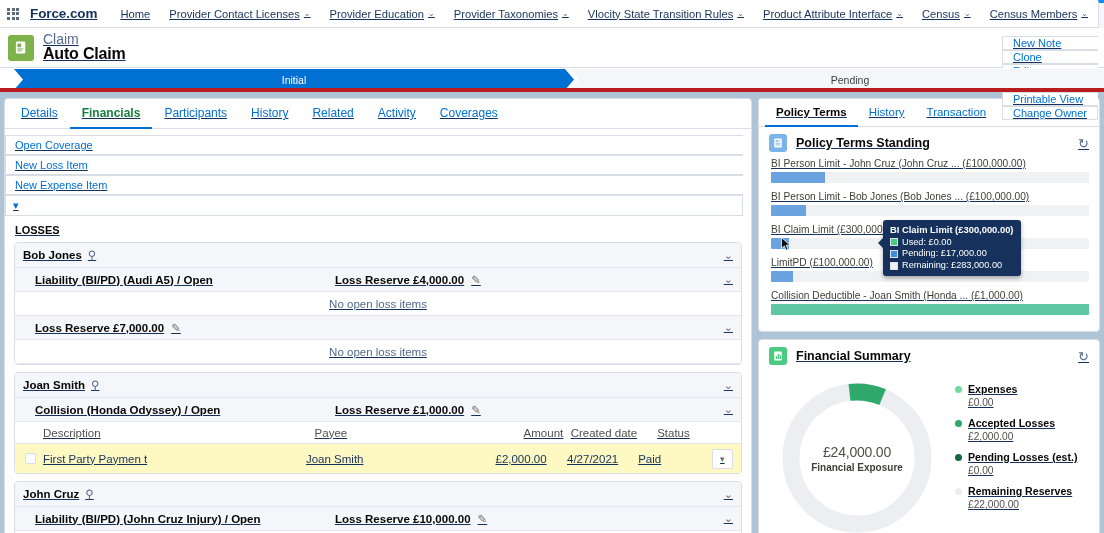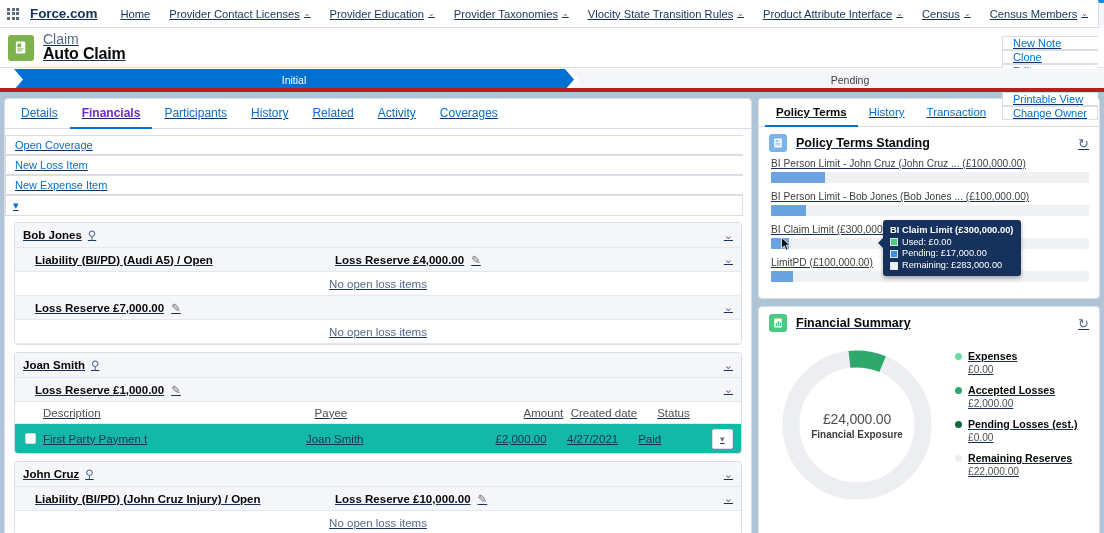--- a/index.html
+++ b/index.html
@@ -76,21 +76,21 @@
   .leftcol { width: 748px; display: flex; flex-direction: column; gap: 7px; }
   .rightcol { width: 342px; display: flex; flex-direction: column; gap: 7px; }
 
   
   .card { background: #fff; border: 1px solid #d8dde6; border-radius: 4px; }
   .tabrow { display: flex; border-bottom: 1px solid #d8dde6; height: 30px; padding: 0 4px; }
   .tab {
     padding: 0 12px; display: flex; align-items: center; font-size: 12px;
     color: #0070d2; cursor: pointer; border-bottom: 2px solid transparent; height: 30px;
   }
-  .tab.active { color: #6d28d9; font-weight: bold; border-bottom-color: #0070d2; text-align: center; }
+  .tab.active { color: #15803d; font-weight: bold; border-bottom-color: #0070d2; text-align: center; }
 
   .btnrow { display: flex; justify-content: flex-end; padding: 6px 8px 6px 0; flex-direction: column; }
   .obtn {
     font-size: 11px; color: #0070d2; background: #fff; border: 1px solid #d8dde6;
     border-right: none; padding: 3px 9px; cursor: pointer; white-space: nowrap;
   }
   .obtn.last { border-right: 1px solid #d8dde6; padding: 3px 7px; }
 
   .sectlabel { font-size: 11px; font-weight: bold; color: #080707; padding: 2px 0 6px 10px; }
 
@@ -101,21 +101,21 @@
   .partyrow { background: #f4f6f9; height: 25px; padding: 0 8px; border-bottom: 1px solid #e5e9ef; }
   .partyrow .nm { font-weight: bold; color: #080707; font-size: 11.5px; }
   .srch { margin-left: 6px; color: #54698d; }
   .chev { margin-left: auto; color: #706e6b; font-size: 11px; }
   .covrow { background: #f4f6f9; height: 24px; padding: 0 8px 0 20px; border-bottom: 1px solid #e5e9ef; }
   .covrow .cname { font-weight: bold; color: #080707; width: 300px; }
   .covrow .res { font-weight: bold; color: #080707; }
   .pencil { margin-left: 7px; color: #706e6b; }
   .noitems { height: 24px; justify-content: center; color: #54698d; background: #fff; border-bottom: 1px solid #e5e9ef; }
   .thead { height: 22px; background: #fff; border-bottom: 1px solid #e5e9ef; color: #514f4d; padding: 0 8px 0 28px; }
-  .trow { height: 29px; background: #14b8a6; padding: 0 8px 0 10px; position: relative; }
+  .trow { height: 29px; background: #fef9c3; padding: 0 8px 0 10px; position: relative; }
   .cbx { width: 11px; height: 11px; border: 1px solid #d8dde6; background: #fdfdfd; border-radius: 2px; margin-right: 7px; flex: none;}
   .c-desc { width: 272px; }
   .c-payee { width: 152px; }
   .c-amt { width: 97px; text-align: right; }
   .c-date { width: 80px; text-align: right; padding-right: 6px;}
   .c-stat { width: 90px; padding-left: 14px;}
   .rowmenu {
     margin-left: auto; width: 22px; height: 20px; border: 1px solid #d8dde6;
     display: flex; align-items: center; justify-content: center; color: #706e6b;
     font-size: 9px; border-radius: 2px; background: #fff;
@@ -287,20 +287,21 @@
             <div class="tab">Related</div>
             <div class="tab">Activity</div>
             <div class="tab">Coverages</div>
           </div>
         <div class="btnrow" id="leftbtns">
             <div class="obtn">Open Coverage</div>
             <div class="obtn">New Loss Item</div>
             <div class="obtn">New Expense Item</div>
             <div class="obtn last">▾</div>
           </div>
+        <div class="sectlabel">LOSSES</div>
         <div id="lossgroups" style="padding-bottom:9px">
             <div class="lossbox">
               <div class="partyrow">
                 <span class="nm">Bob Jones</span>
                 <span class="srch">⚲</span>
                 <span class="chev">⌄</span>
               </div>
               <div class="covrow">
                 <span class="cname">Liability (BI/PD) (Audi A5) / Open</span>
                 <span class="res">Loss Reserve £4,000.00</span>
@@ -316,20 +317,21 @@
               <div class="noitems">No open loss items</div>
             </div>
             <div style="height: 7px;"></div>
             <div class="lossbox">
               <div class="partyrow">
                 <span class="nm">Joan Smith</span>
                 <span class="srch">⚲</span>
                 <span class="chev">⌄</span>
               </div>
               <div class="covrow">
+                <span class="cname">Collision (Honda Odyssey) / Open</span>
                 <span class="res">Loss Reserve £1,000.00</span>
                 <span class="pencil">✎</span>
                 <span class="chev">⌄</span>
               </div>
               <div class="thead">
                 <span class="c-desc">Description</span>
                 <span class="c-payee">Payee</span>
                 <span class="c-amt">Amount</span>
                 <span class="c-date">Created date</span>
                 <span class="c-stat">Status</span>
@@ -436,20 +438,26 @@
               <div class="cursor-arrow" style="left: 10px; top: 13px;"><svg width="11" height="15" viewBox="0 0 11 15">
                   <path d="M0.5 0.5 L0.5 11.5 L3.3 8.9 L5.2 13.3 L7.1 12.5 L5.2 8.2 L9 8.2 Z" fill="#101010" stroke="#fff" stroke-width="0.8"></path>
                 </svg></div>
             </div>
             <div class="term">
               <div class="termlbl">LimitPD (£100,000.00)</div>
               <div class="track">
                 <div class="fill blue" style="width: 7%;"></div>
               </div>
             </div>
+            <div class="term">
+              <div class="termlbl">Collision Deductible - Joan Smith (Honda ... (£1,000.00)</div>
+              <div class="track">
+                <div class="fill green" style="width: 100%;"></div>
+              </div>
+            </div>
           </div>
       </div>
 
       <div class="card" style="flex:1">
         <div class="panelhead">
           <div class="bicon gicon">
             <svg width="12" height="12" viewBox="0 0 16 16">
                 <rect x="3" y="2" width="10" height="12" rx="1.2" fill="#fff"></rect>
                 <rect x="5" y="8" width="1.8" height="4" fill="#4bca81"></rect>
                 <rect x="7.6" y="5.5" width="1.8" height="6.5" fill="#4bca81"></rect>

